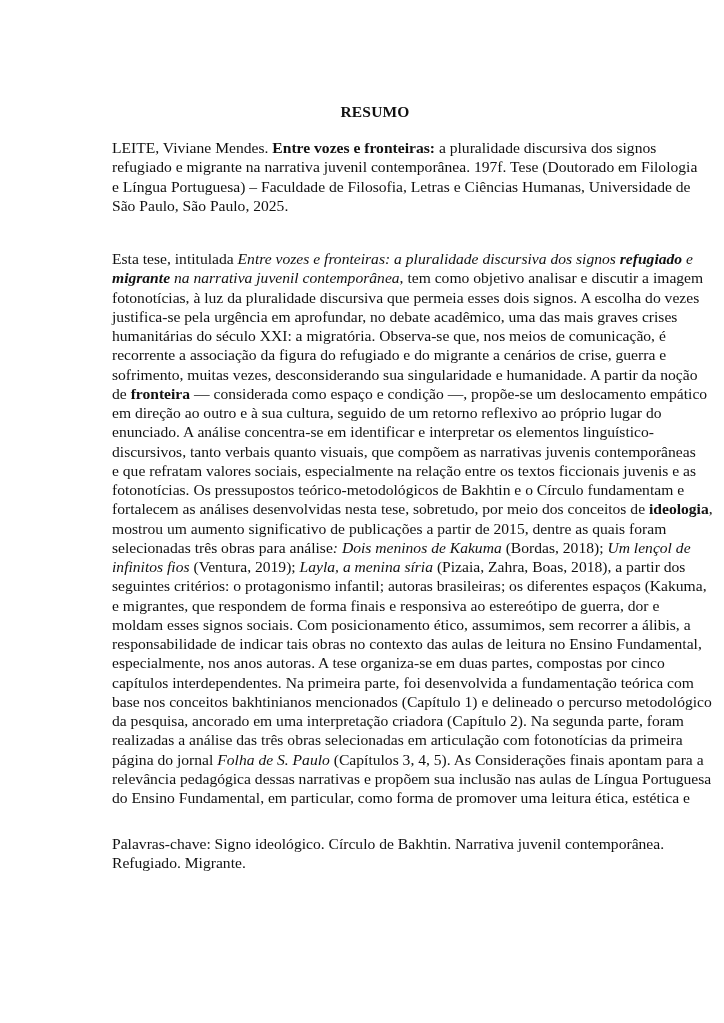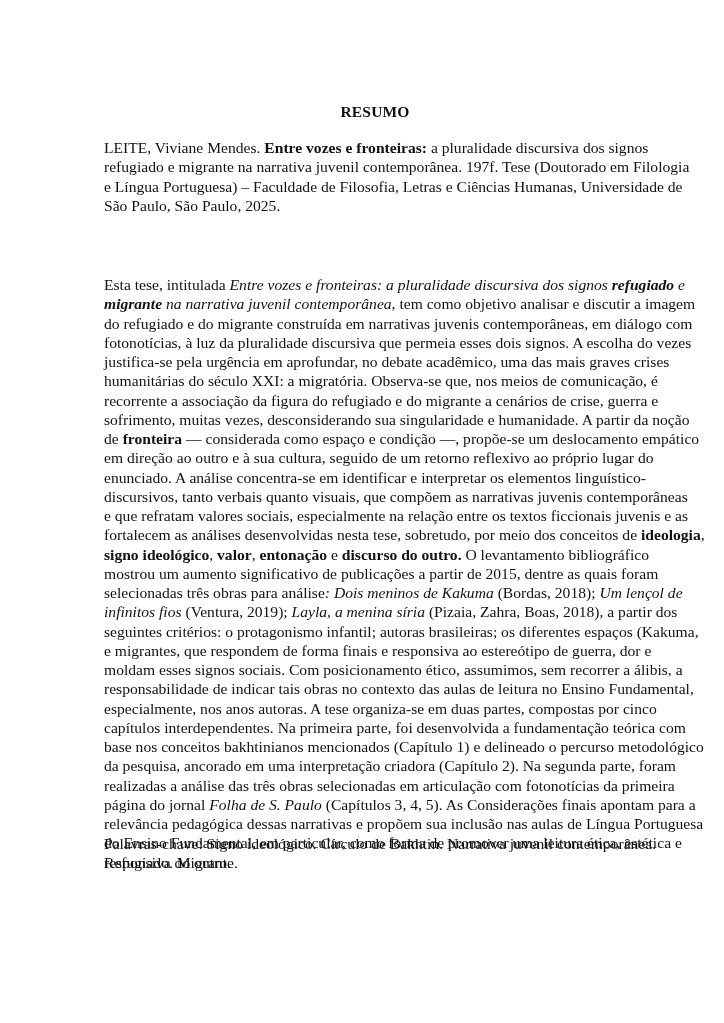--- a/index.html
+++ b/index.html
@@ -5,73 +5,71 @@
   html, body { margin: 0; padding: 0; background: #ffffff; }
   body { width: 724px; height: 1023px; position: relative; overflow: hidden; }
   .page {
     position: absolute; left: 0; top: 0; width: 636px; height: 1023px; background: #fff;
     font-family: "Liberation Serif", "DejaVu Serif", serif; color: #111;
   }
   .title {
     position: absolute; top: 103px; left: 104px; width: 542px; text-align: center;
     font-weight: bold; font-size: 15.5px; letter-spacing: 0.2px;
   }
-  .block { position: absolute; left: 104px; width: 542px; font-size: 15.6px; }
+  .block { position: absolute; left: 112px; width: 542px; font-size: 15.6px; }
   .line {
     display: block; height: 19.25px; line-height: 19.25px; white-space: nowrap;
     text-align: justify; text-align-last: justify; overflow: visible;
   }
   .line.last { text-align-last: left; }
   .ref { top: 138px; }
-  .abstract { top: 249px; margin-top: 26px; }
+  .abstract { top: 249px; }
   .keywords { top: 834px; }
   b { font-weight: bold; }
   i { font-style: italic; }
 </style>
 </head>
 <body>
 
 <div class="page">
   <div class="title">RESUMO</div>
   <div class="block ref">
       <span class="line"><span>LEITE, Viviane Mendes. </span><b>Entre vozes e fronteiras:</b><span> a pluralidade discursiva dos signos</span></span>
       <span class="line"><span>refugiado e migrante na narrativa juvenil contemporânea. 197f. Tese (Doutorado em Filologia</span></span>
       <span class="line"><span>e Língua Portuguesa) – Faculdade de Filosofia, Letras e Ciências Humanas, Universidade de</span></span>
       <span class="line last"><span>São Paulo, São Paulo, 2025.</span></span>
     </div>
   <div class="block abstract">
       <span class="line"><span>Esta tese, intitulada </span><i>Entre vozes e fronteiras: a pluralidade discursiva dos signos </i><b><i>refugiado</i></b><i> e</i></span>
       <span class="line"><b><i>migrante</i></b><i> na narrativa juvenil contemporânea</i><span>, tem como objetivo analisar e discutir a imagem</span></span>
-      <span class="line"><span>do refugiado e do migrante construída em narrativas juvenis contemporâneas, em diálogo com</span></span>
       <span class="line"><span>fotonotícias, à luz da pluralidade discursiva que permeia esses dois signos. A escolha do vezes</span></span>
       <span class="line"><span>justifica-se pela urgência em aprofundar, no debate acadêmico, uma das mais graves crises</span></span>
       <span class="line"><span>humanitárias do século XXI: a migratória. Observa-se que, nos meios de comunicação, é</span></span>
       <span class="line"><span>recorrente a associação da figura do refugiado e do migrante a cenários de crise, guerra e</span></span>
       <span class="line"><span>sofrimento, muitas vezes, desconsiderando sua singularidade e humanidade. A partir da noção</span></span>
       <span class="line"><span>de </span><b>fronteira</b><span> — considerada como espaço e condição —, propõe-se um deslocamento empático</span></span>
       <span class="line"><span>em direção ao outro e à sua cultura, seguido de um retorno reflexivo ao próprio lugar do</span></span>
       <span class="line"><span>enunciado. A análise concentra-se em identificar e interpretar os elementos linguístico-</span></span>
       <span class="line"><span>discursivos, tanto verbais quanto visuais, que compõem as narrativas juvenis contemporâneas</span></span>
       <span class="line"><span>e que refratam valores sociais, especialmente na relação entre os textos ficcionais juvenis e as</span></span>
+      <span class="line"><span>fotonotícias. Os pressupostos teórico-metodológicos de Bakhtin e o Círculo fundamentam e</span></span>
       <span class="line"><span>fortalecem as análises desenvolvidas nesta tese, sobretudo, por meio dos conceitos de </span><b>ideologia</b><span>,</span></span>
-      <span class="line"><b>signo ideológico</b><span>, </span><b>valor</b><span>, </span><b>entonação</b><span> e </span><b>discurso do outro.</b><span> O levantamento bibliográfico</span></span>
       <span class="line"><span>mostrou um aumento significativo de publicações a partir de 2015, dentre as quais foram</span></span>
       <span class="line"><span>selecionadas três obras para análise</span><i>: Dois meninos de Kakuma</i><span> (Bordas, 2018); </span><i>Um lençol de</i></span>
       <span class="line"><i>infinitos fios</i><span> (Ventura, 2019); </span><i>Layla, a menina síria</i><span> (Pizaia, Zahra, Boas, 2018), a partir dos</span></span>
       <span class="line"><span>seguintes critérios: o protagonismo infantil; autoras brasileiras; os diferentes espaços (Kakuma,</span></span>
       <span class="line"><span>e migrantes, que respondem de forma finais e responsiva ao estereótipo de guerra, dor e</span></span>
       <span class="line"><span>moldam esses signos sociais. Com posicionamento ético, assumimos, sem recorrer a álibis, a</span></span>
       <span class="line"><span>responsabilidade de indicar tais obras no contexto das aulas de leitura no Ensino Fundamental,</span></span>
       <span class="line"><span>especialmente, nos anos autoras. A tese organiza-se em duas partes, compostas por cinco</span></span>
       <span class="line"><span>capítulos interdependentes. Na primeira parte, foi desenvolvida a fundamentação teórica com</span></span>
       <span class="line"><span>base nos conceitos bakhtinianos mencionados (Capítulo 1) e delineado o percurso metodológico</span></span>
       <span class="line"><span>da pesquisa, ancorado em uma interpretação criadora (Capítulo 2). Na segunda parte, foram</span></span>
       <span class="line"><span>realizadas a análise das três obras selecionadas em articulação com fotonotícias da primeira</span></span>
       <span class="line"><span>página do jornal </span><i>Folha de S. Paulo</i><span> (Capítulos 3, 4, 5). As Considerações finais apontam para a</span></span>
       <span class="line"><span>relevância pedagógica dessas narrativas e propõem sua inclusão nas aulas de Língua Portuguesa</span></span>
       <span class="line"><span>do Ensino Fundamental, em particular, como forma de promover uma leitura ética, estética e</span></span>
-      <span class="line last"><span>responsiva do outro.</span></span>
     </div>
   <div class="block keywords">
       <span class="line"><span>Palavras-chave: Signo ideológico. Círculo de Bakhtin. Narrativa juvenil contemporânea.</span></span>
       <span class="line last"><span>Refugiado. Migrante.</span></span>
     </div>
 </div>
 
 </body></html>

